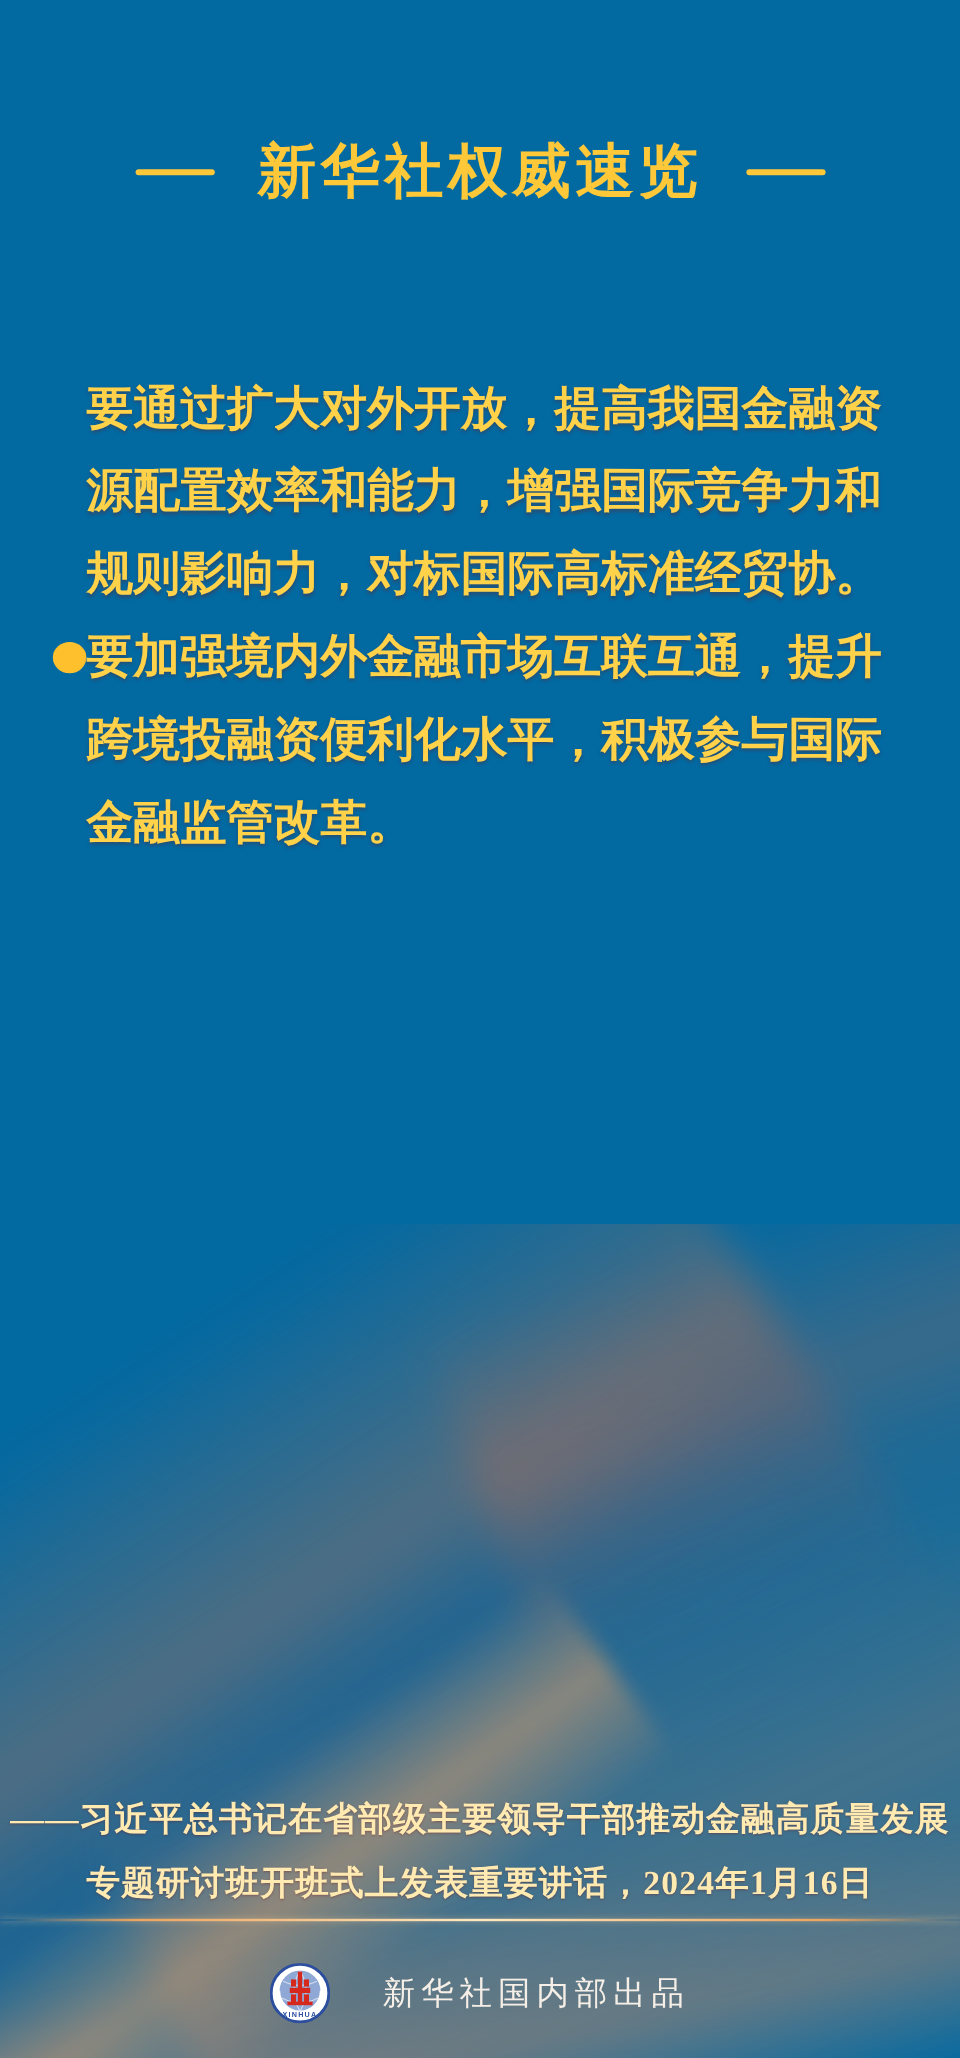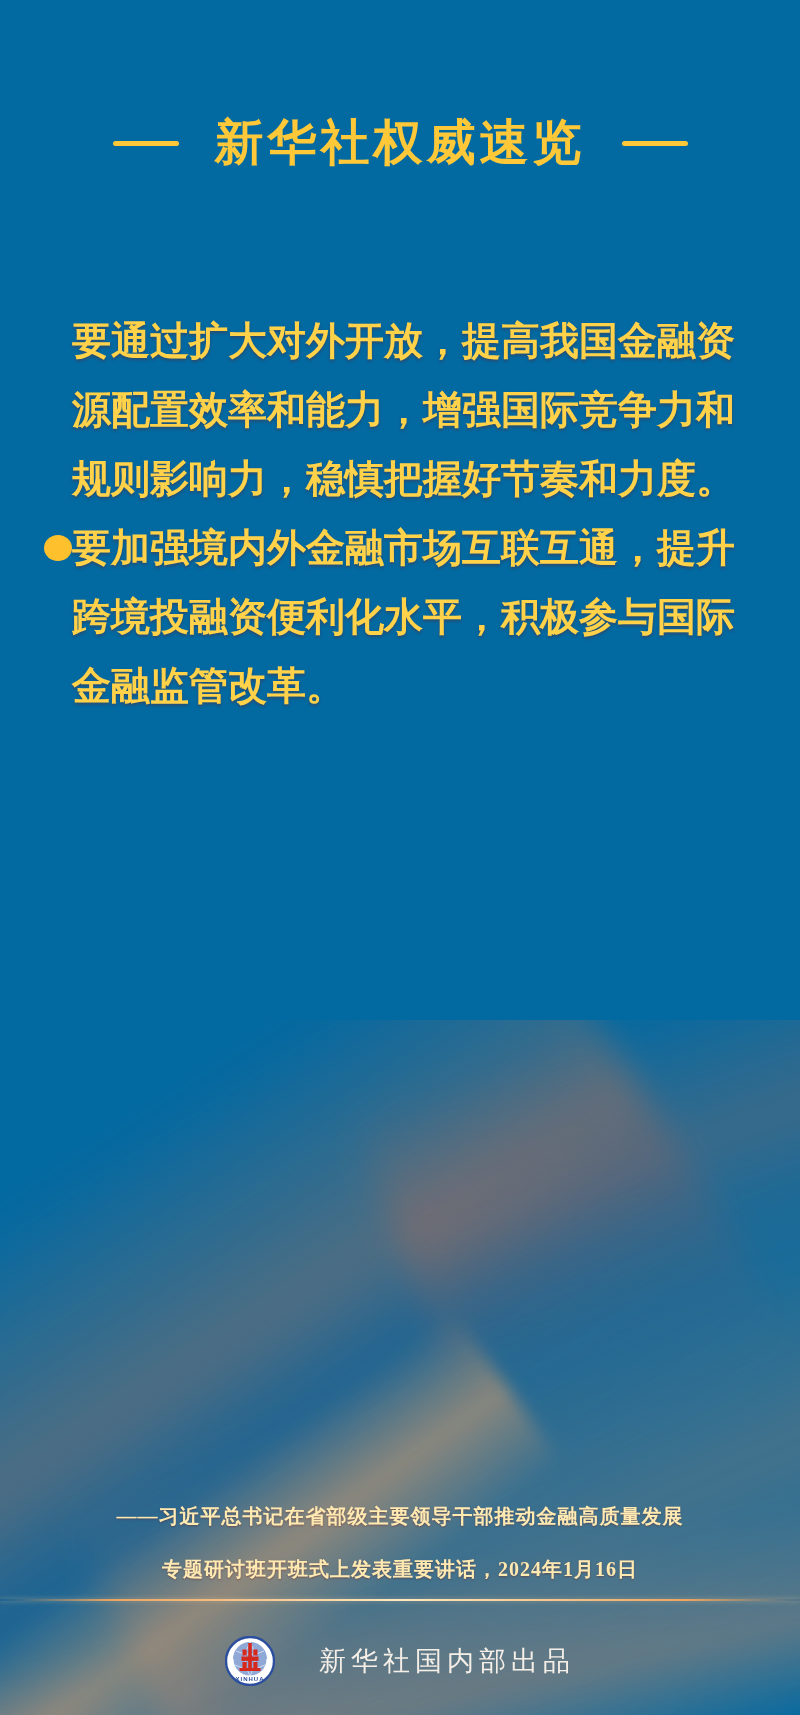--- a/index.html
+++ b/index.html
@@ -49,21 +49,21 @@
   .bullet + .bullet { margin-top:6px; }
   .bullet-dot {
     flex:0 0 28px; width:22px; height:26px; border-radius:50%;
     background:#ffc02e; margin-top:22px;
   }
   .bullet-text { white-space:pre-line; flex:1; }
 
   
   .attribution {
     position:absolute; top:1490px; left:0; width:800px;
-    text-align:center; color:#ffeab2; font-size:20px; line-height:53px;
+    text-align:center; color:#ffeab2; font-size:28px; line-height:53px;
     font-weight:bold; white-space:pre-line; letter-spacing:1px;
     text-shadow:0 1px 2px rgba(120,10,0,0.35);
   }
 
   
   .divider {
     position:absolute; top:1599px; left:0; width:800px; height:2px;
     background:linear-gradient(90deg, rgba(255,180,100,0) 1%, #eda45e 14%,
                #ffe9c0 50%, #eda45e 86%, rgba(255,180,100,0) 99%);
     box-shadow:0 0 5px rgba(255,210,150,0.45);
@@ -93,21 +93,21 @@
 
   <div class="title-row">
     <span class="title-dash"></span>
     <h1 class="title">新华社权威速览</h1>
     <span class="title-dash"></span>
   </div>
 
   <div class="content">
     <p class="para">要通过扩大对外开放，提高我国金融资
 源配置效率和能力，增强国际竞争力和
-规则影响力，稳慎把握好节奏和力度。</p>
+规则影响力，对标国际高标准经贸协。</p>
 
 
     <div class="bullet">
       <span class="bullet-dot"></span>
       <p class="bullet-text">要加强境内外金融市场互联互通，提升
 跨境投融资便利化水平，积极参与国际
 金融监管改革。</p>
     </div>
 
   </div>

